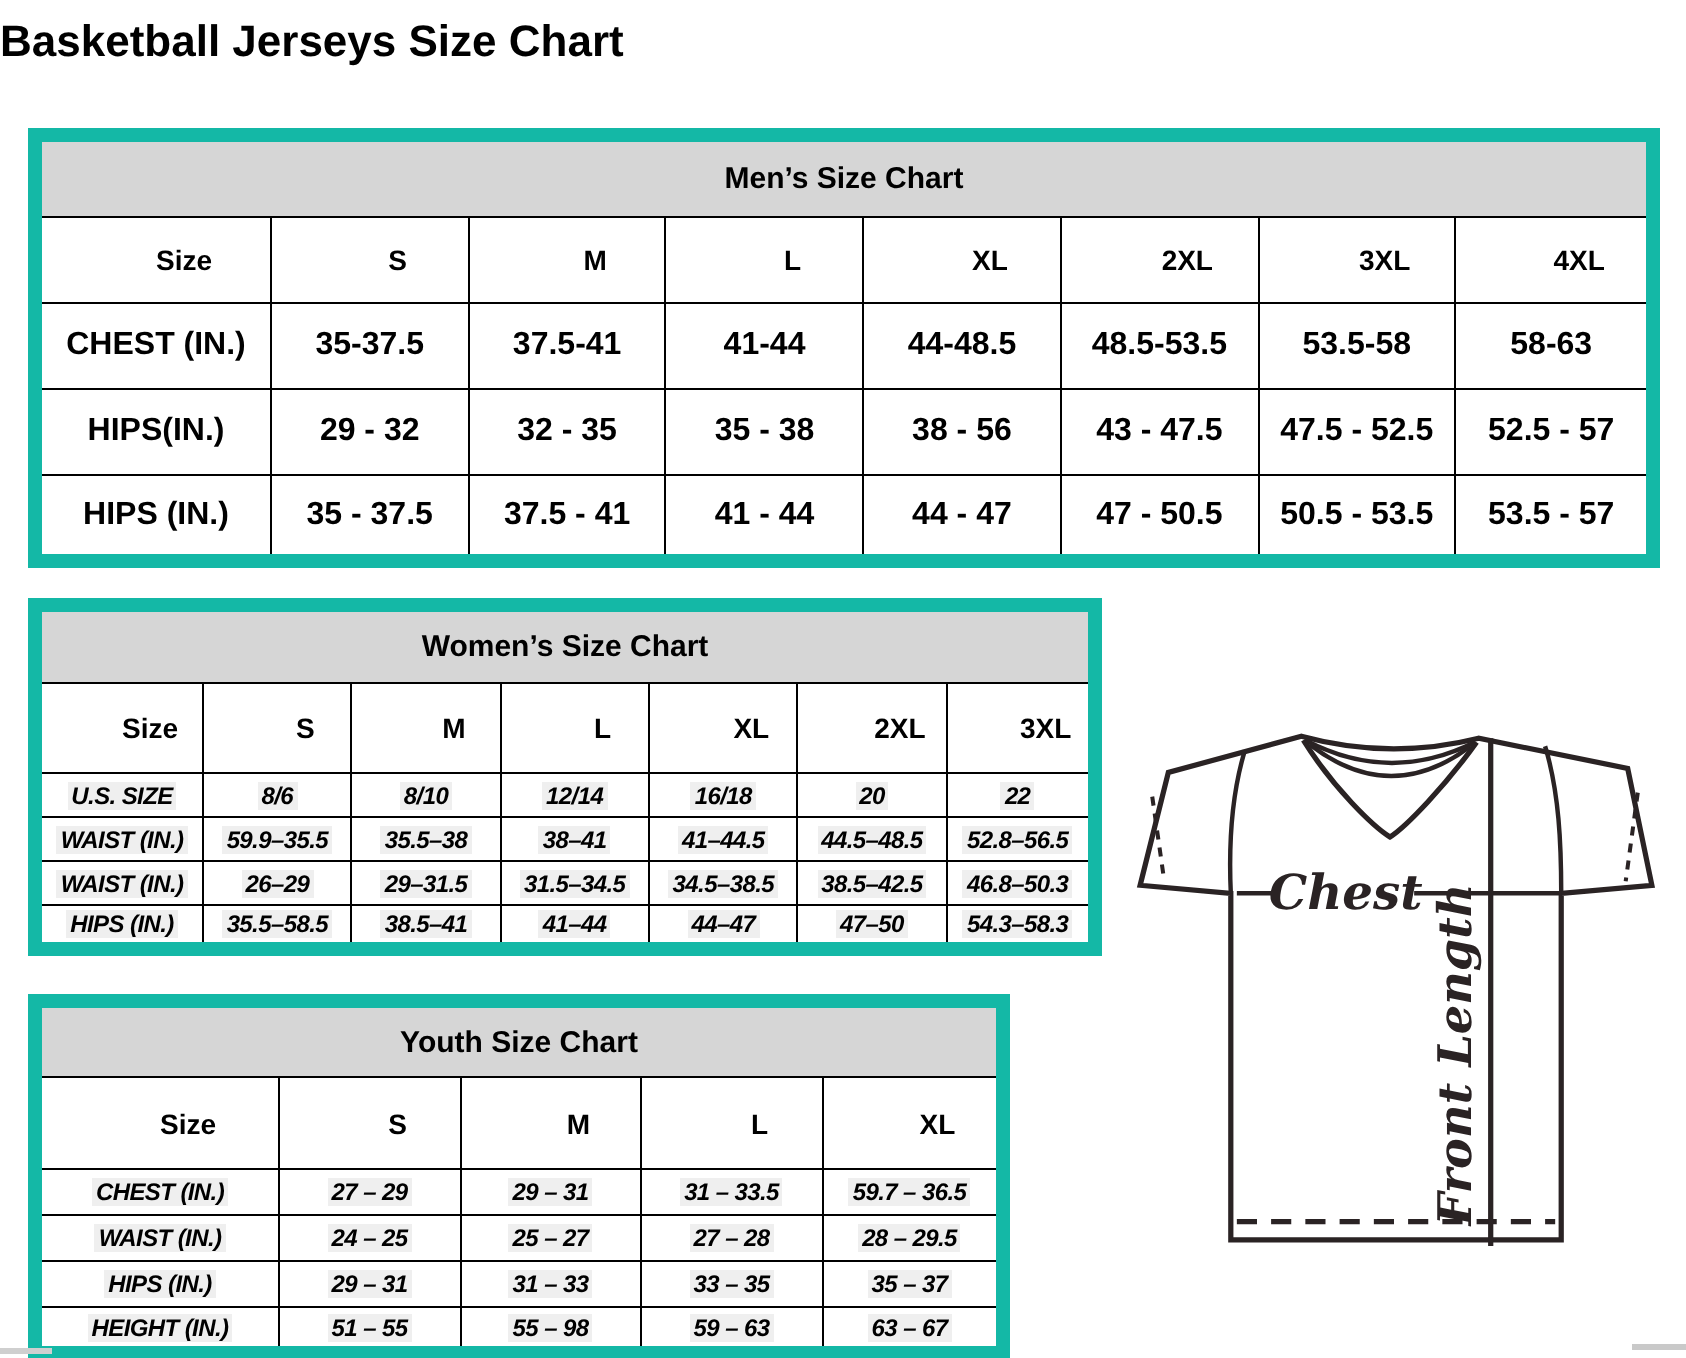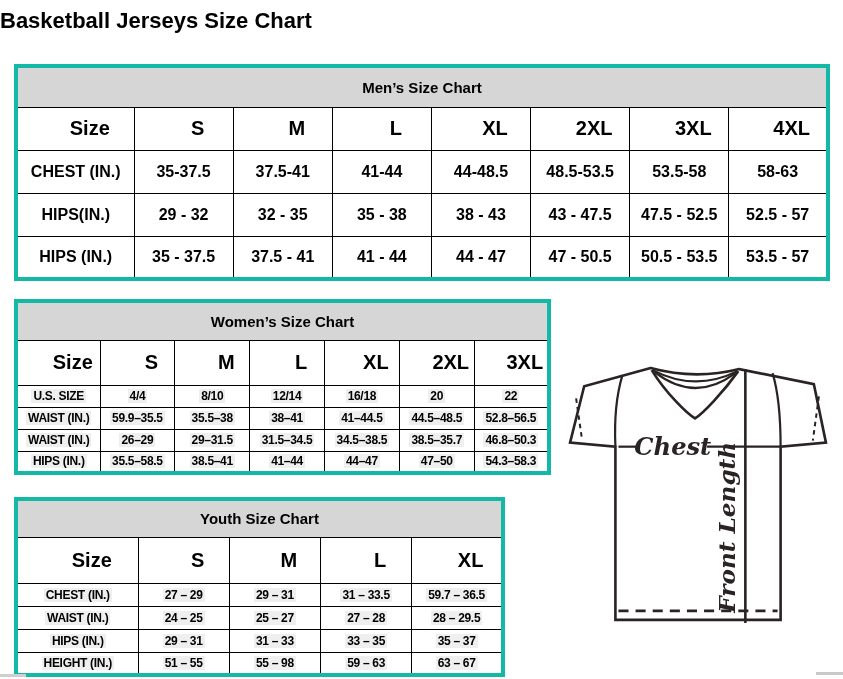--- a/index.html
+++ b/index.html
@@ -6,33 +6,33 @@
   body{
     width:843px;height:679px;position:relative;background:#ffffff;
     font-family:"Liberation Sans",sans-serif;color:#000;overflow:hidden;
   }
   .page-title{
     position:absolute;left:0;top:8px;width:820px;text-align:left;
     font-size:22px;font-weight:bold;letter-spacing:0px;
   }
   table.size-table{
     position:absolute;border-collapse:collapse;table-layout:fixed;
-    border:4px solid #14b8a6;
+    border:7px solid #14b8a6;
   }
   table.size-table td{
     border:1px solid #000;text-align:center;vertical-align:middle;
     font-weight:bold;padding:0;overflow:hidden;white-space:nowrap;
   }
   tr.band td{
     background:#d6d6d6;font-size:15px;border-bottom:1px solid #000;
   }
-  tr.sizerow td{font-size:20px;padding-left:28px;}
+  tr.sizerow td{font-size:14px;padding-left:28px;}
   tr.bigrow td{font-size:16px;}
   tr.smallrow td{font-size:12px;letter-spacing:-0.3px;}
-  span.hl{background:#efefef;padding:0 2px;}
+  span.hl{background:#efefef;padding:0 2px;font-style:italic;}
   
   #men-table{left:14px;top:64px;width:816px;}
   #men-table tr.band{height:41px;}
   #men-table tr.sizerow{height:43px;}
   #men-table tr.bigrow{height:43px;}
   
   #women-table{left:14px;top:299px;width:537px;}
   #women-table tr.band{height:39px;}
   #women-table tr.sizerow{height:45px;}
   #women-table tr.smallrow{height:22px;}
@@ -93,21 +93,21 @@
     <td>44-48.5</td>
     <td>48.5-53.5</td>
     <td>53.5-58</td>
     <td>58-63</td>
   </tr>
   <tr class="bigrow">
     <td>HIPS(IN.)</td>
     <td>29 - 32</td>
     <td>32 - 35</td>
     <td>35 - 38</td>
-    <td>38 - 43</td>
+    <td>38 - 56</td>
     <td>43 - 47.5</td>
     <td>47.5 - 52.5</td>
     <td>52.5 - 57</td>
   </tr>
   <tr class="bigrow">
     <td>HIPS (IN.)</td>
     <td>35 - 37.5</td>
     <td>37.5 - 41</td>
     <td>41 - 44</td>
     <td>44 - 47</td>
@@ -136,21 +136,21 @@
     <td>Size</td>
     <td>S</td>
     <td>M</td>
     <td>L</td>
     <td>XL</td>
     <td>2XL</td>
     <td>3XL</td>
   </tr>
   <tr class="smallrow">
     <td><span class="hl">U.S. SIZE</span></td>
-    <td><span class="hl">4/4</span></td>
+    <td><span class="hl">8/6</span></td>
     <td><span class="hl">8/10</span></td>
     <td><span class="hl">12/14</span></td>
     <td><span class="hl">16/18</span></td>
     <td><span class="hl">20</span></td>
     <td><span class="hl">22</span></td>
   </tr>
   <tr class="smallrow">
     <td><span class="hl">WAIST (IN.)</span></td>
     <td><span class="hl">59.9–35.5</span></td>
     <td><span class="hl">35.5–38</span></td>
@@ -158,21 +158,21 @@
     <td><span class="hl">41–44.5</span></td>
     <td><span class="hl">44.5–48.5</span></td>
     <td><span class="hl">52.8–56.5</span></td>
   </tr>
   <tr class="smallrow">
     <td><span class="hl">WAIST (IN.)</span></td>
     <td><span class="hl">26–29</span></td>
     <td><span class="hl">29–31.5</span></td>
     <td><span class="hl">31.5–34.5</span></td>
     <td><span class="hl">34.5–38.5</span></td>
-    <td><span class="hl">38.5–35.7</span></td>
+    <td><span class="hl">38.5–42.5</span></td>
     <td><span class="hl">46.8–50.3</span></td>
   </tr>
   <tr class="smallrow">
     <td><span class="hl">HIPS (IN.)</span></td>
     <td><span class="hl">35.5–58.5</span></td>
     <td><span class="hl">38.5–41</span></td>
     <td><span class="hl">41–44</span></td>
     <td><span class="hl">44–47</span></td>
     <td><span class="hl">47–50</span></td>
     <td><span class="hl">54.3–58.3</span></td>

